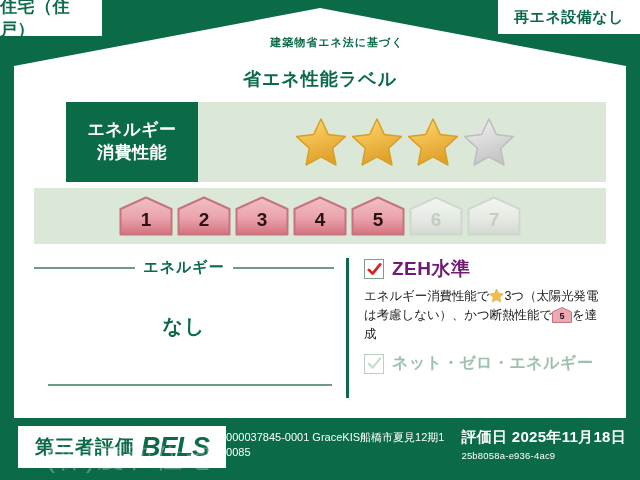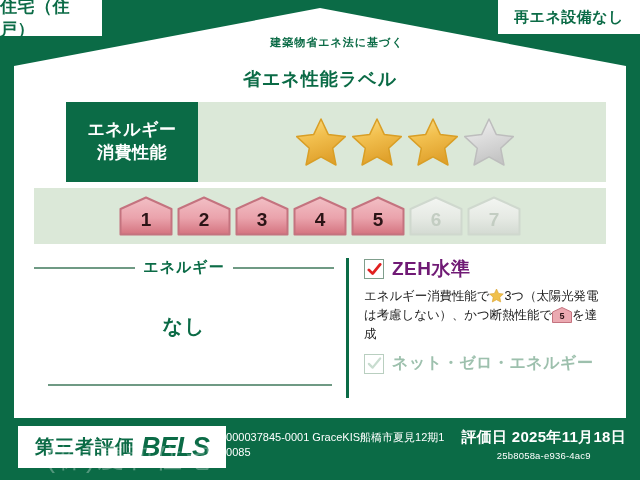--- a/index.html
+++ b/index.html
@@ -146,21 +146,21 @@
     position:absolute;left:18px;top:8px;width:208px;height:42px;
     background:#ffffff;display:flex;align-items:center;justify-content:center;gap:6px;
   }
   .bels-jp{color:#0b6b46;font-weight:bold;font-size:19px;letter-spacing:1px;}
   .bels-en{color:#0b6b46;font-weight:bold;font-size:27px;letter-spacing:-1px;font-style:italic;}
   .cert{
     position:absolute;left:220px;top:12px;width:230px;
     color:#ffffff;font-size:11px;line-height:1.35;word-break:break-all;
   }
   .eval{
-    position:absolute;right:14px;top:10px;text-align:center;color:#ffffff;
+    position:absolute;right:14px;top:10px;text-align:left;color:#ffffff;
   }
   .eval-date{font-size:15px;font-weight:bold;letter-spacing:.3px;}
   .eval-id{font-size:9.5px;margin-top:3px;letter-spacing:.2px;}
 
   
   .watermark{
     position:absolute;left:46px;bottom:4px;
     font-size:27px;font-weight:normal;color:rgba(255,255,255,.30);
     letter-spacing:2px;pointer-events:none;white-space:nowrap;margin-top:27px;
   }

